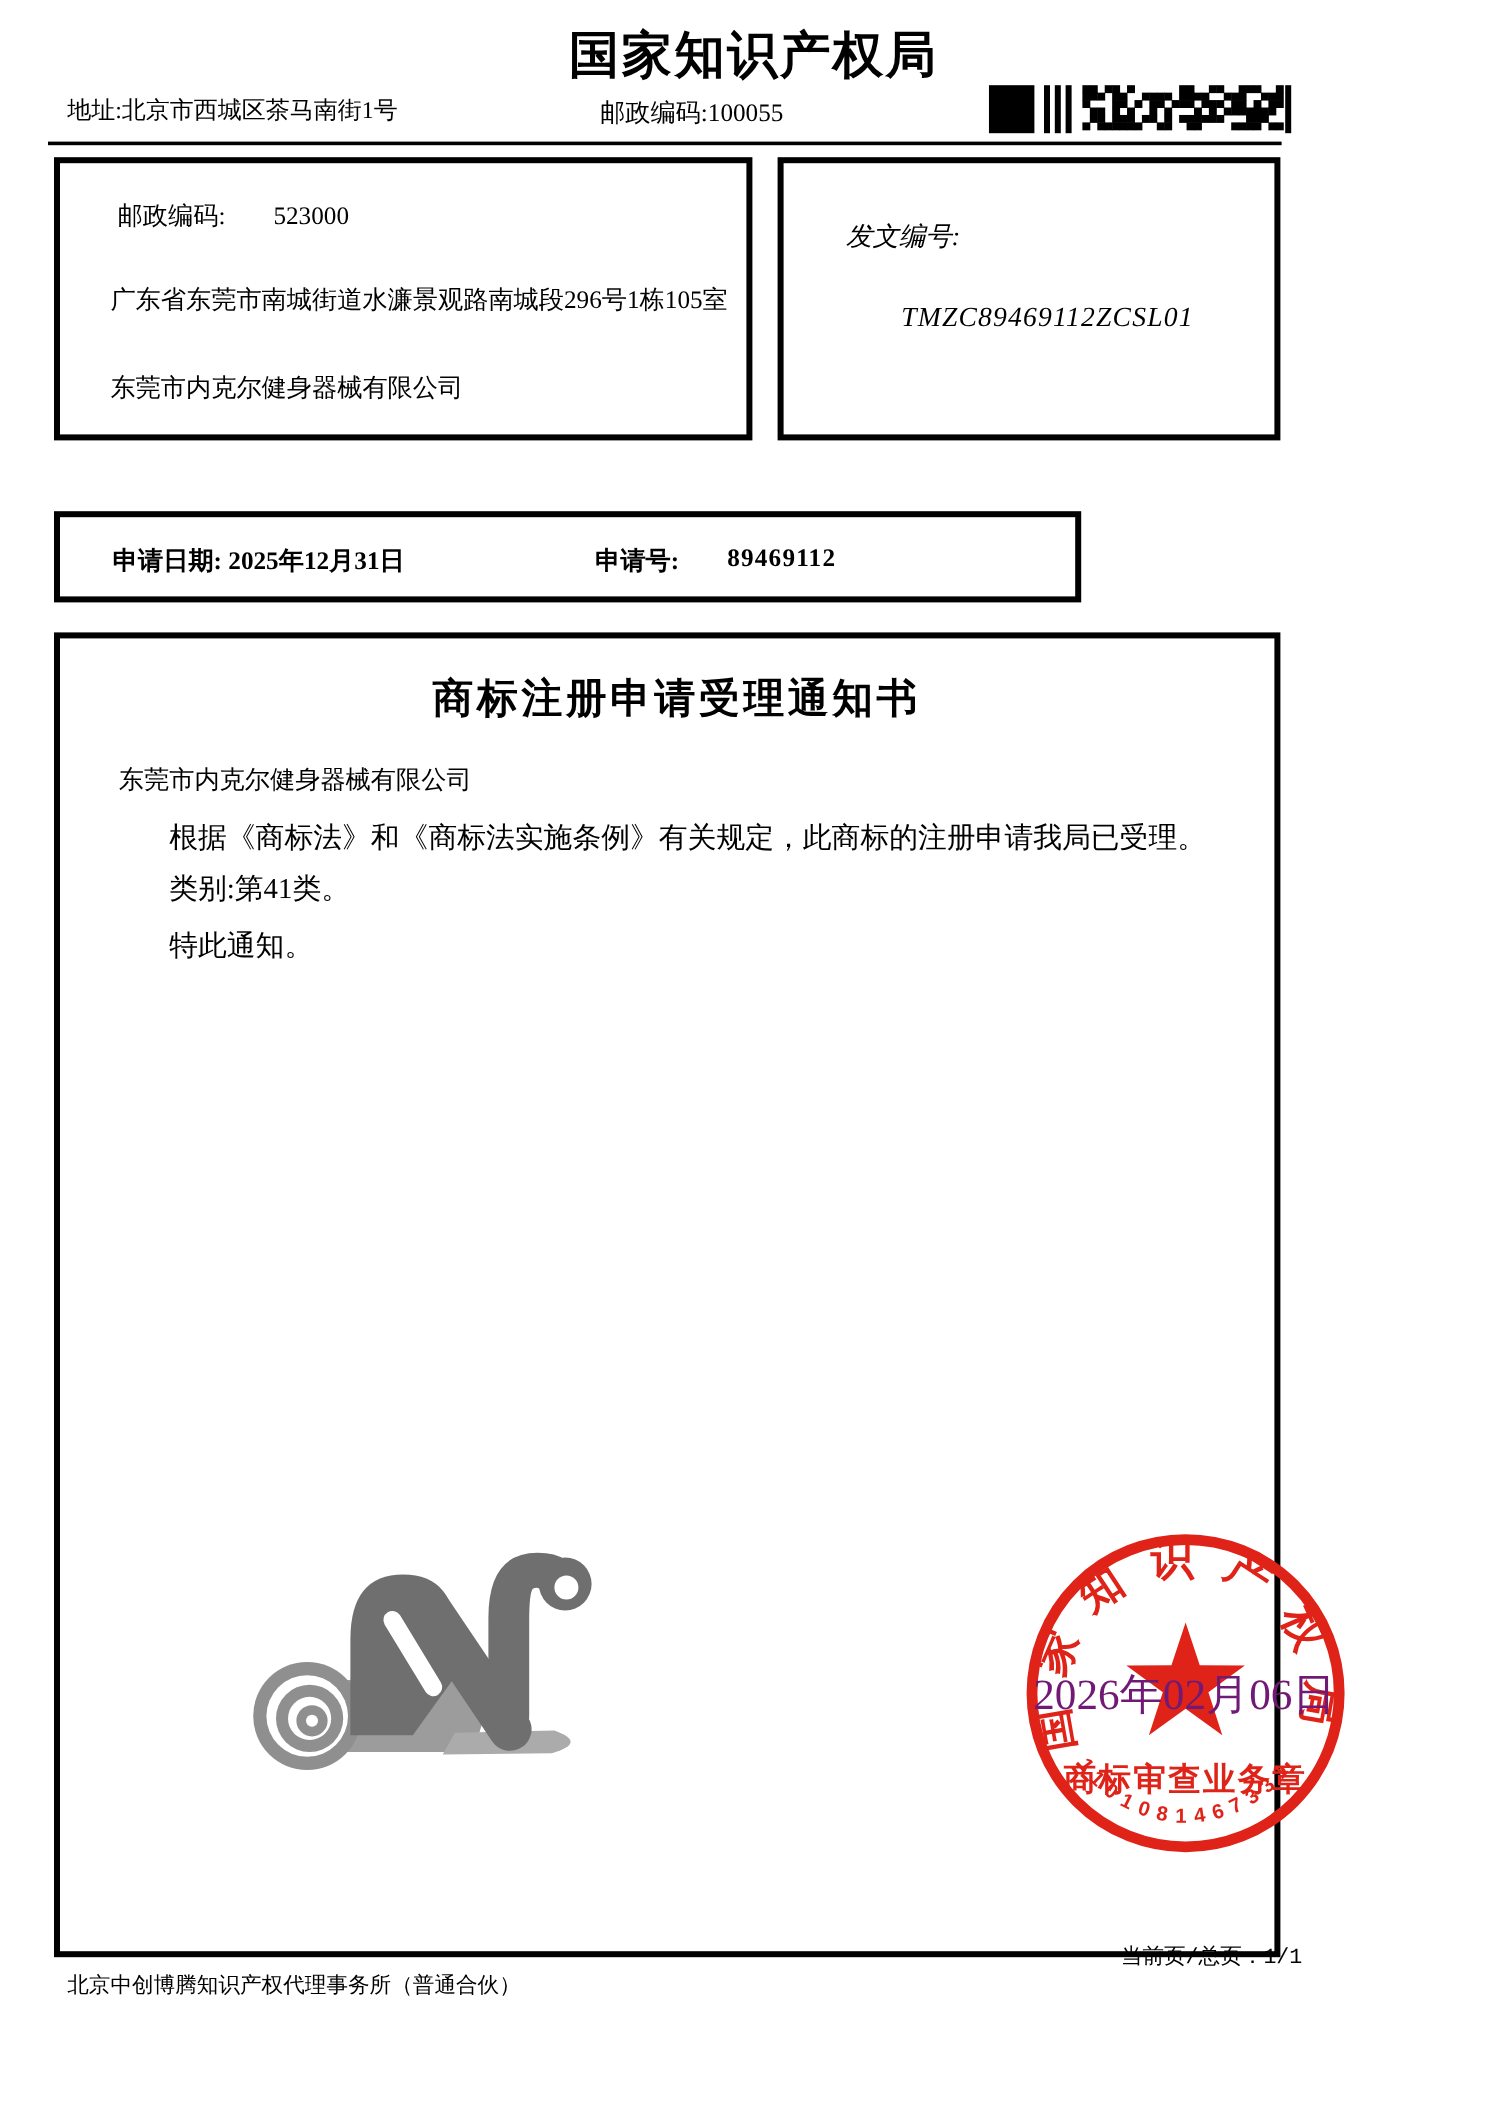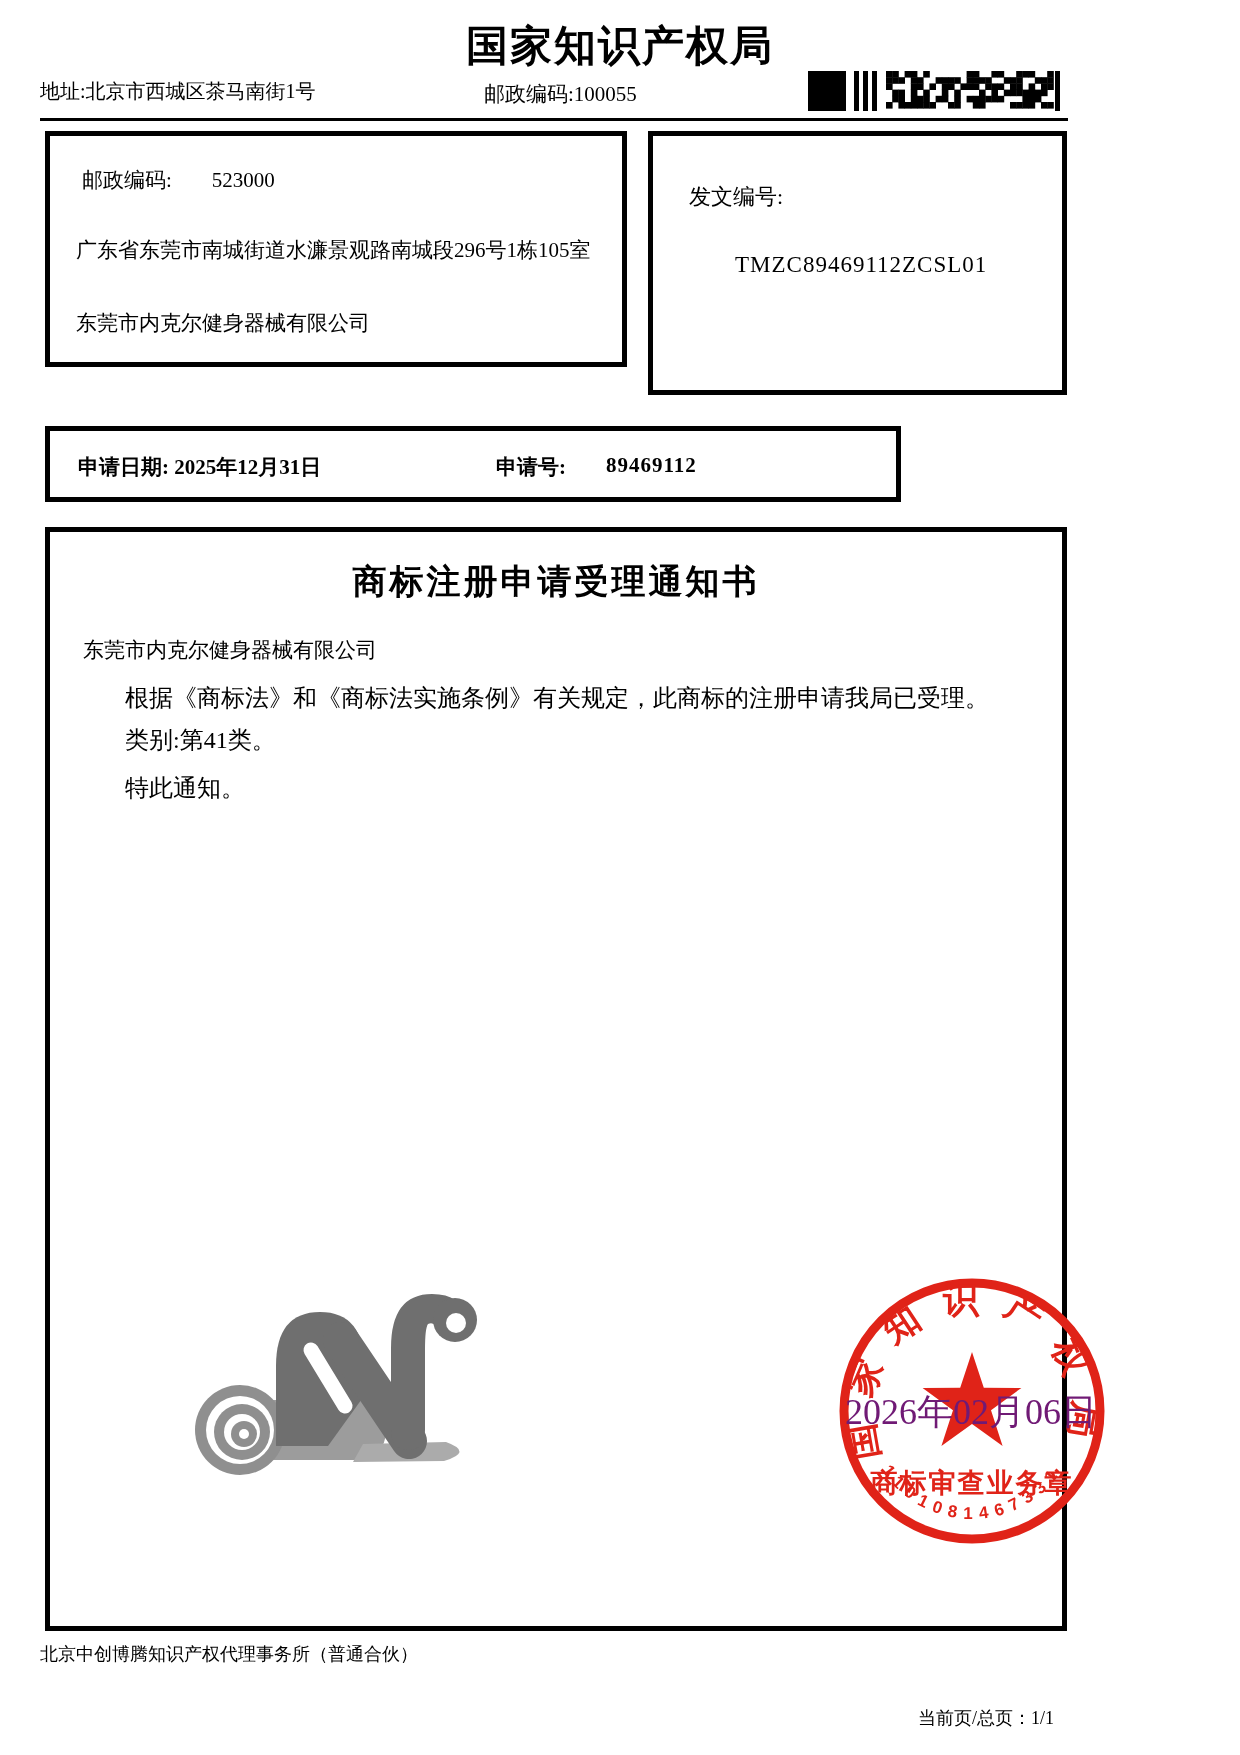--- a/index.html
+++ b/index.html
@@ -6,36 +6,36 @@
   html, body { background: #ffffff; }
   body { font-family: "Liberation Serif", "DejavU Serif", serif; color: #000; }
   .page {
     position: relative;
     width: 1240px;
     height: 1755px;
     background: #fff;
     overflow: hidden;
     font-family: "Liberation Serif", "DejaVu Serif", serif;
   }
-  .abs { position: absolute; }
+  .abs { position: absolute; padding-left: 16px; }
   .header-title {
     left: 0; top: 18px; width: 1240px;
     text-align: center;
     font-size: 42px;
     font-weight: 900;
     letter-spacing: 2px;
   }
   .header-address { left: 40px; top: 78px; font-size: 20px; }
   .header-postal  { left: 484px; top: 80px; font-size: 21px; }
   .header-rule { left: 40px; top: 118px; width: 1028px; height: 3px; background: #000; }
   .barcode-wrap { left: 808px; top: 70px; width: 258px; height: 42px; }
 
   .box { border: 5px solid #000; background: #fff; }
   .box-recipient { left: 45px; top: 131px; width: 582px; height: 236px; }
-  .box-docnum    { left: 648px; top: 131px; width: 419px; height: 264px; }
+  .box-docnum    { left: 648px; top: 131px; width: 419px; height: 236px; font-style: italic; }
   .box-appline   { left: 45px; top: 426px; width: 856px; height: 76px; font-weight: bold; }
   .box-main      { left: 45px; top: 527px; width: 1022px; height: 1104px; }
 
   .recipient-postal { left: 32px; top: 30px; font-size: 21px; }
   .recipient-postal .val { margin-left: 40px; }
   .recipient-address { left: 26px; top: 100px; font-size: 21px; white-space: nowrap; }
   .recipient-company { left: 26px; top: 173px; font-size: 21px; }
 
   .docnum-label { left: 36px; top: 46px; font-size: 22px; }
   .docnum-value { left: 82px; top: 116px; font-size: 23px; letter-spacing: 1px; }
@@ -63,21 +63,21 @@
   .seal-date {
     left: 845px; top: 1388px; width: 250px;
     text-align: center;
     font-size: 36px;
     color: #701a75;
     white-space: nowrap;
   }
 
   .footer-agency { left: 40px; top: 1642px; font-size: 18px; }
   .footer-note { left: 40px; top: 1690px; font-size: 18px; }
-  .footer-page { left: 918px; top: 1706px; font-size: 18px; }
+  .footer-page { left: 918px; top: 1618px; font-size: 18px; font-family: Liberation Mono, monospace; }
 </style>
 </head>
 <body>
 
 <div class="page">
 
   <div class="abs header-title">国家知识产权局</div>
   <div class="abs header-address">地址:北京市西城区茶马南街1号</div>
   <div class="abs header-postal">邮政编码:100055</div>
 

